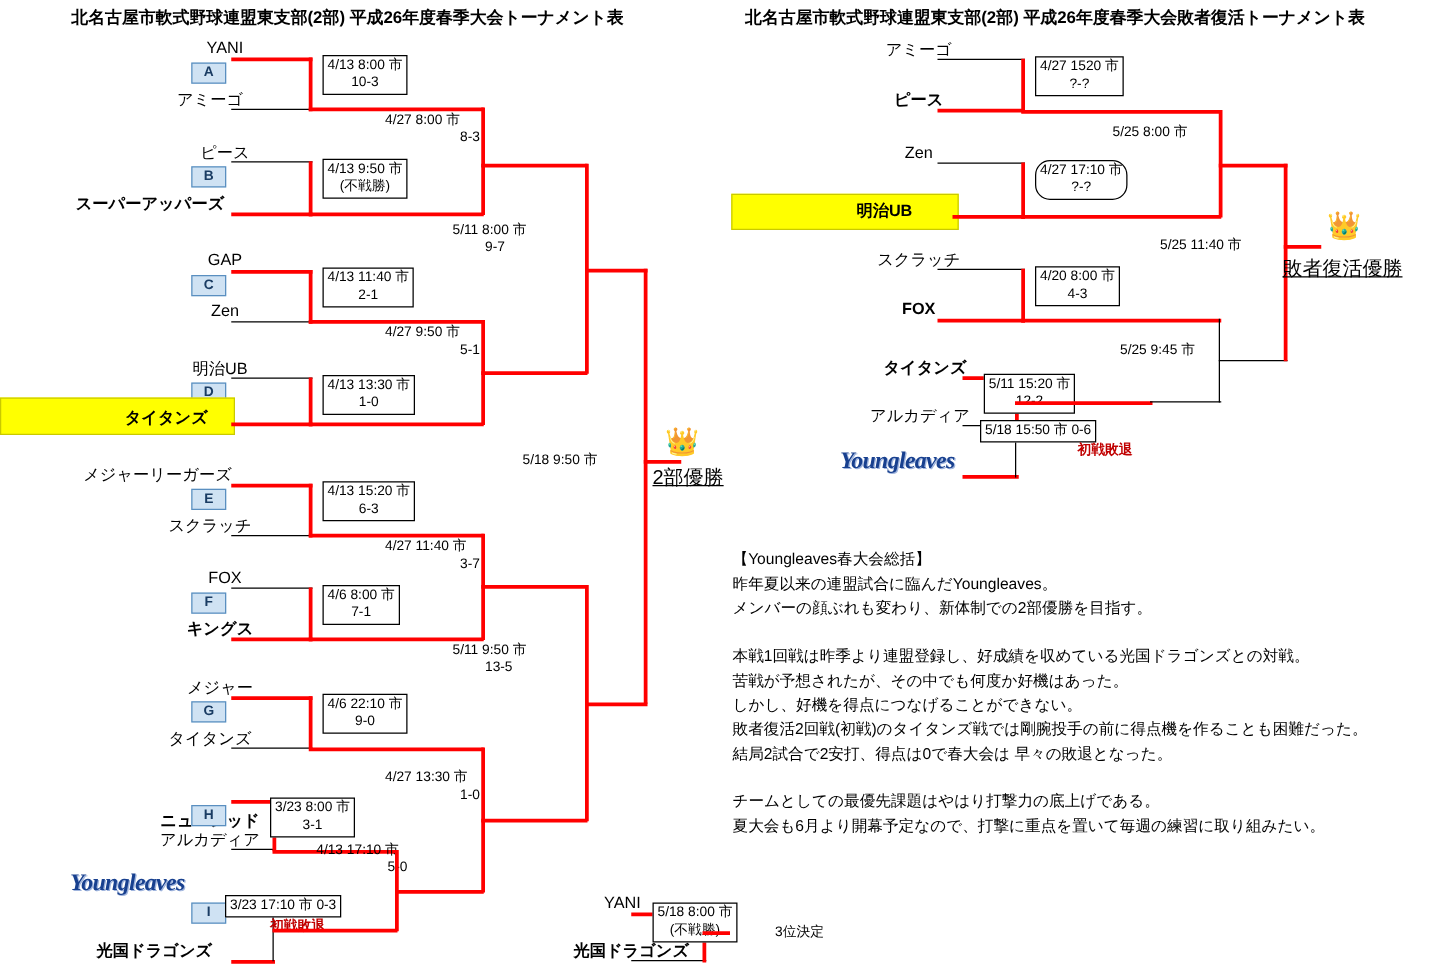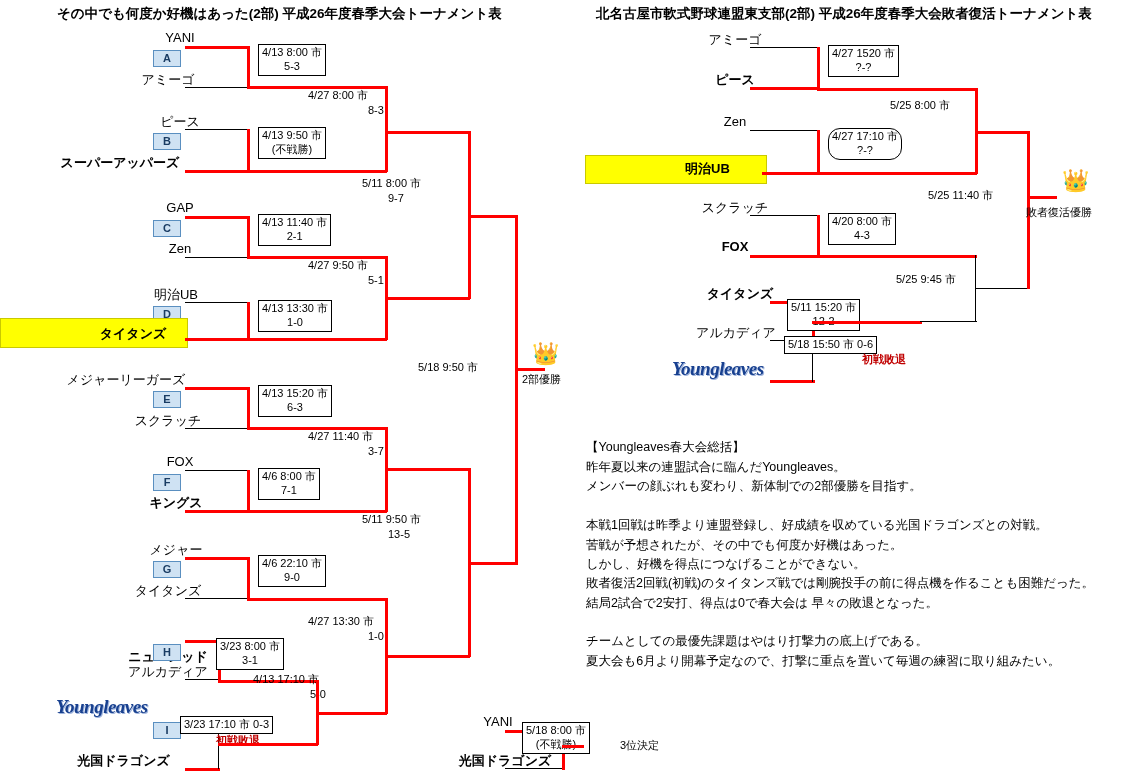--- a/index.html
+++ b/index.html
@@ -36,54 +36,54 @@
   }
   .hl{
     background:#ffff00;border:1px solid #c9c900;
   }
   
   .lr{position:absolute;background:#ff0000;height:3px;}
   .lrv{position:absolute;background:#ff0000;width:3px;}
   .lk{position:absolute;background:#000000;height:1px;}
   .lkv{position:absolute;background:#000000;width:1px;}
   .crown{position:absolute;font-size:22px;line-height:1;}
-  .crown-sub{font-size:11px;white-space:nowrap;}
+  .crown-sub{font-size:16px;white-space:nowrap;text-decoration:underline;}
   .yl-logo{
     position:absolute;
     font-family:"Liberation Serif","DejaVu Serif",serif;
     font-style:italic;font-weight:bold;
     color:#18408f;
     font-size:19px;
     letter-spacing:-0.5px;
     text-shadow:1px 1px 0 #9fb4dd;
     white-space:nowrap;
   }
   .lose-note{
     position:absolute;color:#c00000;font-weight:bold;font-size:11px;white-space:nowrap;
   }
   .summary{
     position:absolute;font-size:12.5px;line-height:1.55;white-space:pre-wrap;color:#000;
   }
 </style>
 </head>
 <body>
 
-<div class="abs title" style="left:57px;top:5px;">その中でも何度か好機はあった(2部) 平成26年度春季大会トーナメント表</div>
+<div class="abs title" style="left:57px;top:5px;">北名古屋市軟式野球連盟東支部(2部) 平成26年度春季大会トーナメント表</div>
 
 <div class="abs title" style="left:596px;top:5px;">北名古屋市軟式野球連盟東支部(2部) 平成26年度春季大会敗者復活トーナメント表</div>
 
 <div class="abs team" style="left:140px;top:30px;width:80px;">YANI</div>
 <div class="lr" style="left:185px;top:46px;width:65px;"></div>
 <div class="abs bracket-letter" style="left:153px;top:50px;">A</div>
 <div class="abs team" style="left:118px;top:71px;width:100px;">アミーゴ</div>
 <div class="lk" style="left:185px;top:87px;width:65px;"></div>
 <div class="lrv" style="left:247px;top:46px;height:43px;"></div>
 <div class="abs label-box" style="left:258px;top:44px;">
   <span>4/13 8:00 市</span>
-  <span class="l2">5-3</span>
+  <span class="l2">10-3</span>
 </div>
 
 <div class="abs team" style="left:140px;top:113px;width:80px;">ピース</div>
 <div class="lk" style="left:185px;top:129px;width:65px;"></div>
 <div class="abs bracket-letter" style="left:153px;top:133px;">B</div>
 <div class="abs team teamb" style="left:50px;top:154px;width:140px;">スーパーアッパーズ</div>
 <div class="lr" style="left:185px;top:170px;width:65px;"></div>
 <div class="lrv" style="left:247px;top:129px;height:44px;"></div>
 <div class="abs label-box" style="left:258px;top:127px;">
   <span>4/13 9:50 市</span>

